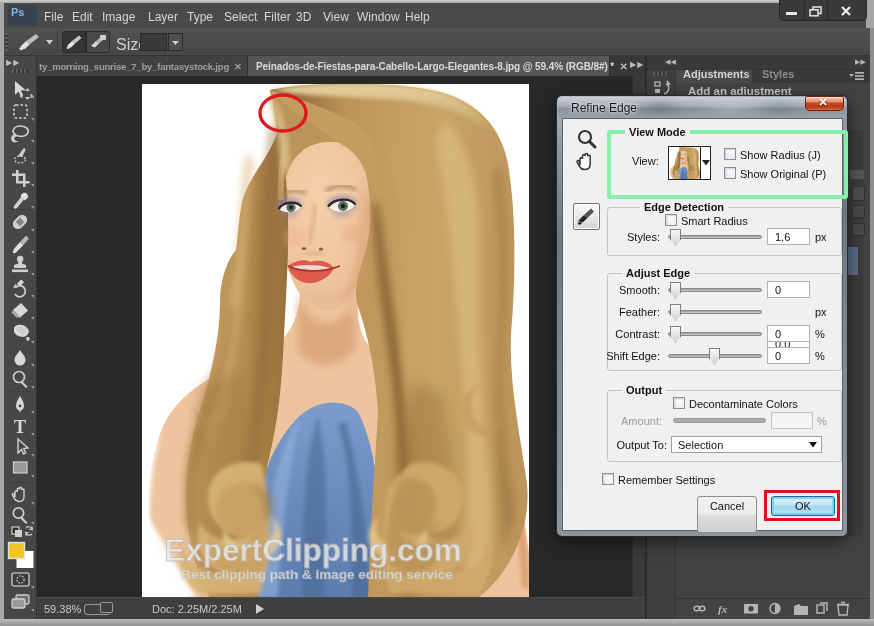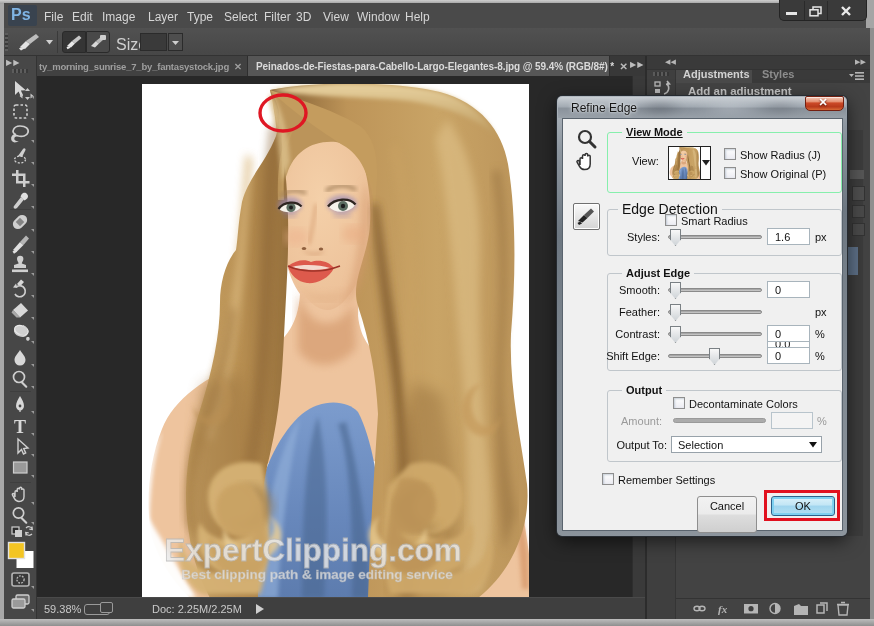--- a/index.html
+++ b/index.html
@@ -11,21 +11,21 @@
 </head>
 <body>
 
 <div class="abs" style="left:0;top:0;width:874px;height:4px;background:linear-gradient(#cfcfcf,#9d9d9d);"></div>
 <div class="abs" style="left:0;top:4px;width:4px;height:616px;background:#a8a8a8;"></div>
 <div class="abs" style="left:870px;top:4px;width:4px;height:616px;background:#8f8f8f;"></div>
 <div class="abs" style="left:0;top:619px;width:874px;height:7px;background:linear-gradient(#bdbdbd,#8f8f8f);"></div>
 
 <div class="abs" style="left:4px;top:3px;width:866px;height:25px;background:#4a4a4a;"></div>
 <div class="abs" style="left:8px;top:5px;width:29px;height:21px;background:#39434f;border-radius:2px;"></div>
-<div class="abs" style="left:11px;top:6px;color:#7fb4e4;font-size:16px;font-weight:bold;text-align:right;">Ps</div>
+<div class="abs" style="left:11px;top:6px;color:#7fb4e4;font-size:11px;font-weight:bold;text-align:right;">Ps</div>
 <div class="abs" style="left:44px;top:10px;color:#d6d6d6;font-size:12px;white-space:nowrap;">
 <span style="position:absolute;left:0;">File</span>
     <span style="position:absolute;left:28px;">Edit</span>
     <span style="position:absolute;left:58px;">Image</span>
     <span style="position:absolute;left:104px;">Layer</span>
     <span style="position:absolute;left:143px;">Type</span>
     <span style="position:absolute;left:180px;">Select</span>
     <span style="position:absolute;left:220px;">Filter</span>
     <span style="position:absolute;left:252px;">3D</span>
     <span style="position:absolute;left:279px;">View</span>
@@ -406,39 +406,39 @@
   <svg class="abs" style="left:12px;top:33px;" width="24" height="24" viewBox="0 0 24 24">
     <path d="M6 14 l0-6 c0-1.8 2.5-1.8 2.5 0 l0-3 c0-1.8 2.6-1.8 2.6 0 l0-1.2 c0-1.8 2.6-1.8 2.6 0 l0 1.8 c0-1.7 2.5-1.7 2.5 0 l0 7.4 c0 3.4-2.2 5.6-5.6 5.6 c-2.8 0-4-1.1-5.1-3.2 l-2.3-4 c-.9-1.6 1.1-2.7 2-1.3 Z" fill="#fff" stroke="#333" stroke-width="1.5"></path>
   </svg>
   <div class="abs" style="left:11px;top:85px;width:27px;height:27px;background:linear-gradient(#fafafa,#d5d5d5);border:1px solid #707070;border-radius:2px;box-shadow:inset 0 0 0 1px #fff;box-sizing:border-box;"></div>
   <svg class="abs" style="left:14px;top:88px;" width="21" height="21" viewBox="0 0 21 21">
     <path d="M2 15 L8 9 L11.5 12 L6.5 16.5 Z" fill="#222"></path>
     <path d="M8 9 L15 2.5 L18 5.5 L11.5 12 Z" fill="#555"></path>
     <path d="M1.5 17 C3.5 15.5 5 16 6 17.5 L3 19 Z" fill="#222"></path>
   </svg>
 
-  <fieldset class="abs" style="left:45px;top:8px;width:233px;height:65px;border:1px solid #86efac;border-radius:3px;margin:0;padding:0;text-decoration:underline;">
+  <fieldset class="abs" style="left:45px;top:8px;width:233px;height:65px;border:4px solid #86efac;border-radius:3px;margin:0;padding:0;">
     <legend style="font-weight:bold;font-size:11px;margin-left:14px;padding:0 4px;color:#111;">View Mode</legend>
   </fieldset>
   <div class="abs" style="left:70px;top:37px;">View:</div>
   <div class="abs" style="left:106px;top:28px;width:43px;height:34px;background:#fff;border:1px solid #222;box-sizing:border-box;"></div>
   <svg class="abs" style="left:107px;top:29px;" width="31" height="32" viewBox="0 0 387 514" preserveAspectRatio="none">
     <use href="#ladygroup"></use>
   </svg>
   <div class="abs" style="left:138px;top:28px;width:1px;height:34px;background:#222;"></div>
   <svg class="abs" style="left:140px;top:42px;" width="8" height="6" viewBox="0 0 8 6">
       <path d="M0 0 l8 0 l-4 5.5 Z" fill="#222"></path>
     </svg>
   <div class="cb abs" style="left:162px;top:30px;"></div>
   <div class="abs" style="left:178px;top:31px;">Show Radius (J)</div>
   <div class="cb abs" style="left:162px;top:49px;"></div>
   <div class="abs" style="left:178px;top:50px;">Show Original (P)</div>
 
   <fieldset class="abs" style="left:45px;top:83px;width:233px;height:53px;border:1px solid #c0c6cb;border-radius:3px;margin:0;padding:0;">
-    <legend style="font-weight:normal;font-size:14px;margin-left:10px;padding:0 4px;color:#111;">Edge Detection</legend>
+    <legend style="font-weight:bold;font-size:11px;margin-left:32px;padding:0 4px;color:#111;">Edge Detection</legend>
   </fieldset>
   <div class="cb abs" style="left:103px;top:96px;"></div>
   <div class="abs" style="left:119px;top:97px;">Smart Radius</div>
   <div class="abs" style="left:60px;top:113px;width:38px;text-align:right;">Styles:</div>
   <div class="track abs" style="left:106px;top:117px;width:94px;"></div>
   <div class="thumb abs" style="left:108px;top:111px;"></div>
   <div class="vbox abs" style="left:205px;top:110px;"><span>1.6</span></div>
   <div class="abs" style="left:253px;top:113px;">px</div>
 
   <fieldset class="abs" style="left:45px;top:149px;width:233px;height:102px;border:1px solid #c0c6cb;border-radius:3px;margin:0;padding:0;">

